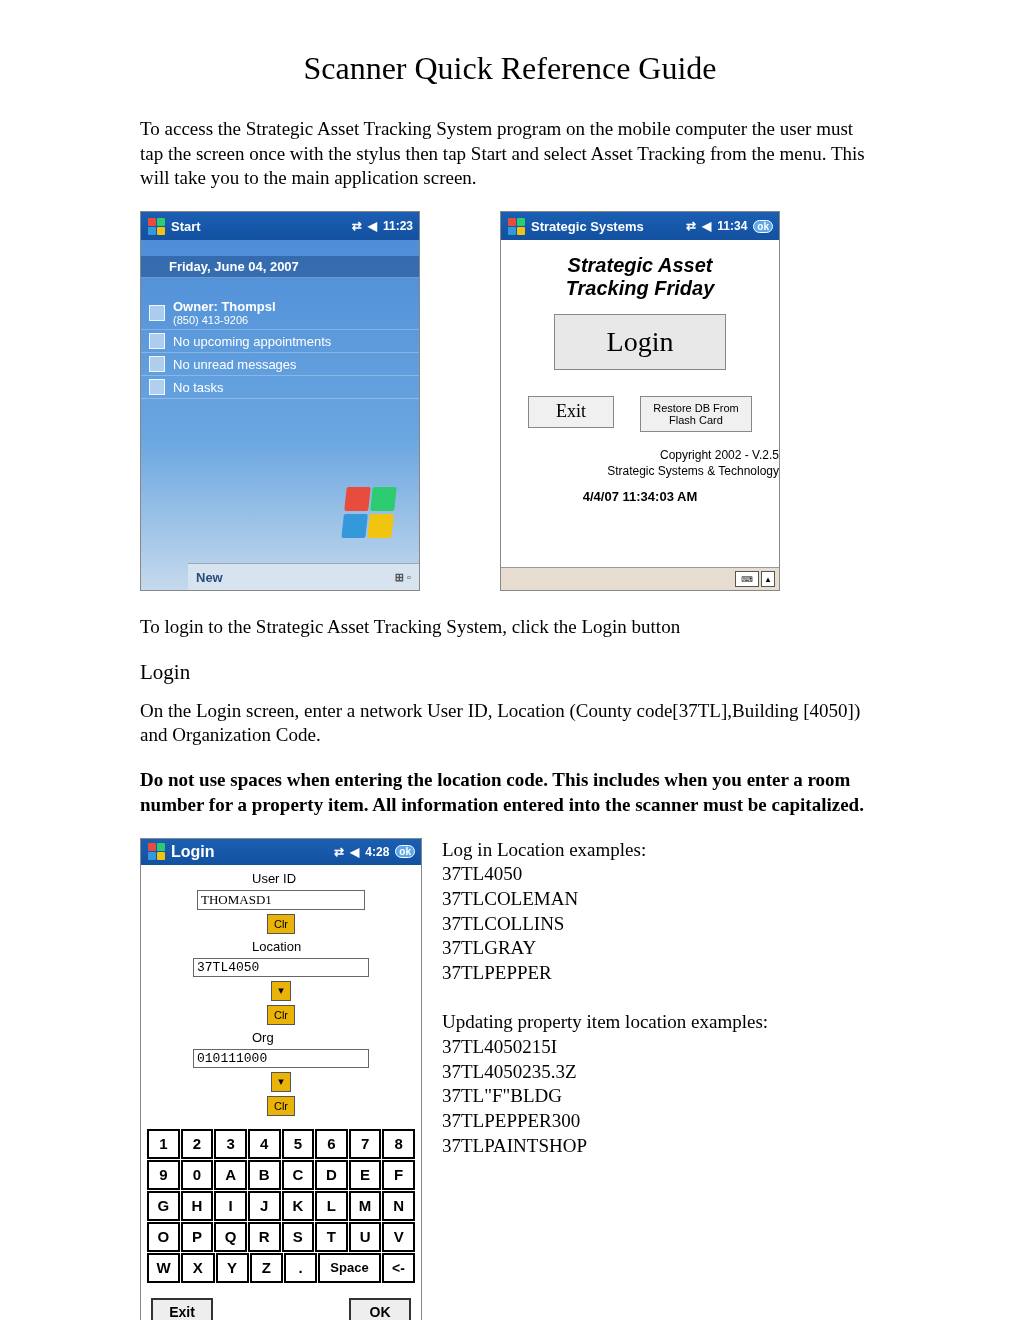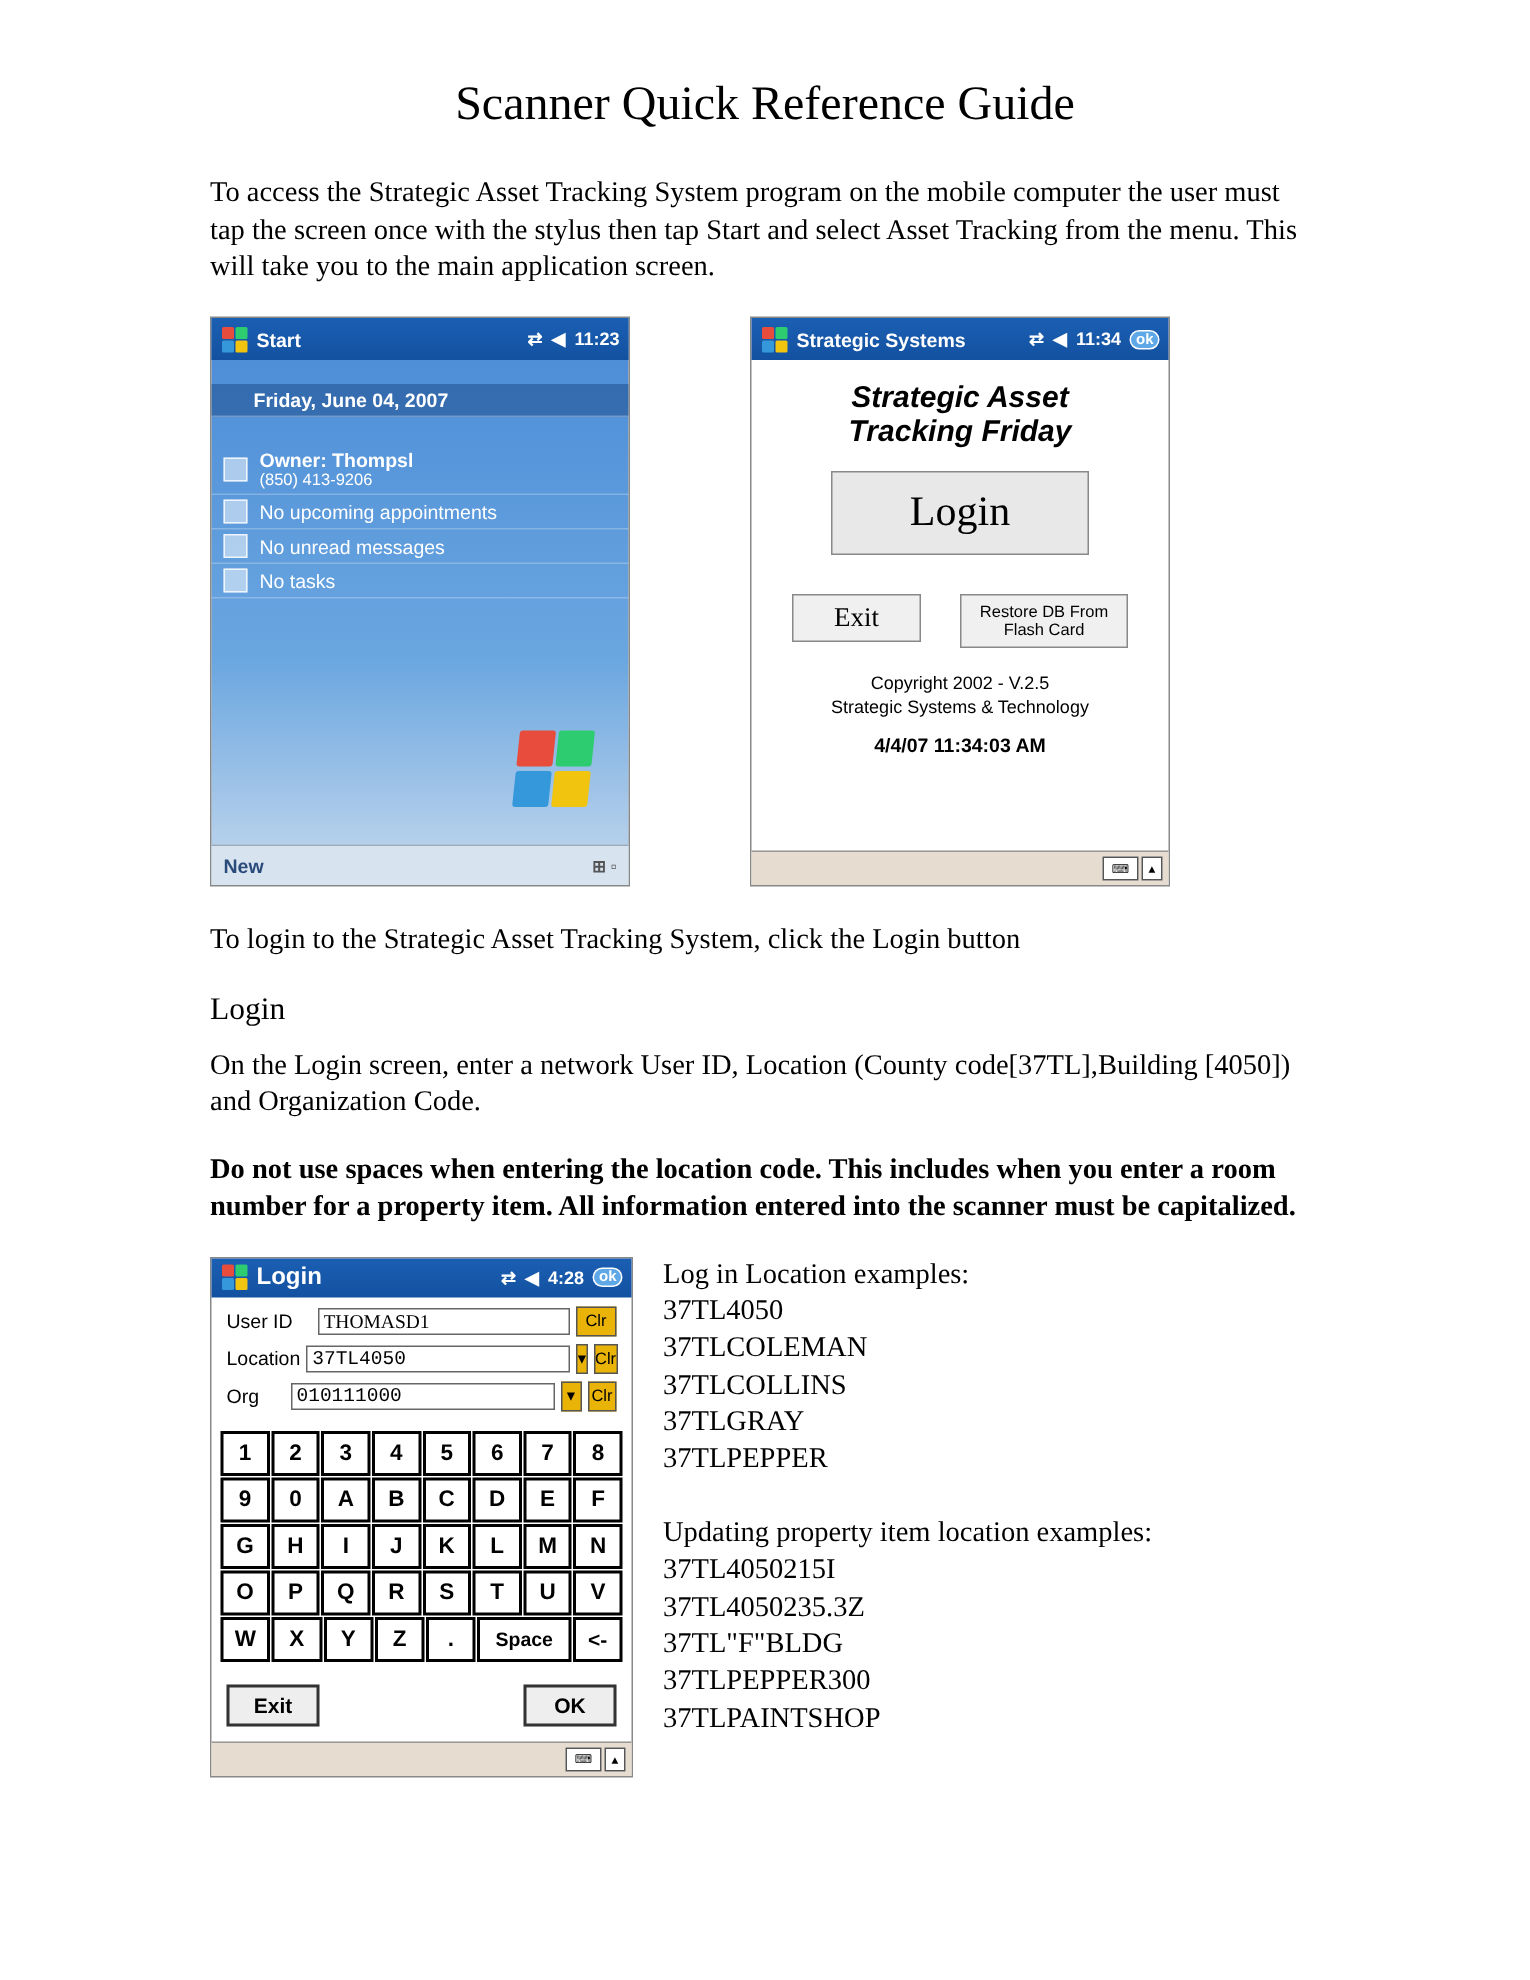--- a/index.html
+++ b/index.html
@@ -116,20 +116,21 @@
   .bottomA {
     margin-top: auto;
     background: #d7e4f0;
     color: #2a4a7a;
     height: 26px;
     display: flex;
     align-items: center;
     padding: 0 8px;
     font-weight: bold;
     border-top: 1px solid #9ab;
+    margin-left: 47px;
   }
   .bottomA .tray { margin-left: auto; color:#555; font-size:11px;}
 
   
   .screenB {
     width: 280px;
     height: 380px;
     display: flex;
     flex-direction: column;
     background: #fff;
@@ -178,21 +179,21 @@
     font-size: 13px;
     display: flex;
     align-items: center;
     justify-content: center;
     text-align: center;
     line-height: 1.1;
   }
   .exit-btn { width: 84px; height: 30px; font-family:"Times New Roman",serif; font-size:18px; }
   .restore-btn { width: 110px; height: 34px; font-size: 11px; }
   .copyright {
-    text-align: center;
+    text-align: right;
     font-family: Arial, sans-serif;
     font-size: 12px;
     line-height: 1.3;
     margin-bottom: 10px;
   }
   .timestampB {
     text-align: center;
     font-family: Arial, sans-serif;
     font-weight: bold;
     font-size: 13px;
@@ -249,20 +250,21 @@
   }
   .form-area {
     padding: 6px 10px 4px 10px;
     font-size: 13px;
   }
   .form-row {
     display: flex;
     align-items: center;
     margin-bottom: 5px;
     gap: 4px;
+    flex-direction: column;
   }
   .form-row label { width: 58px; }
   .form-row input {
     font-family: "Courier New", monospace;
     font-size: 13px;
     border: 1px solid #666;
     padding: 1px 3px;
     height: 18px;
     box-sizing: border-box;
   }

